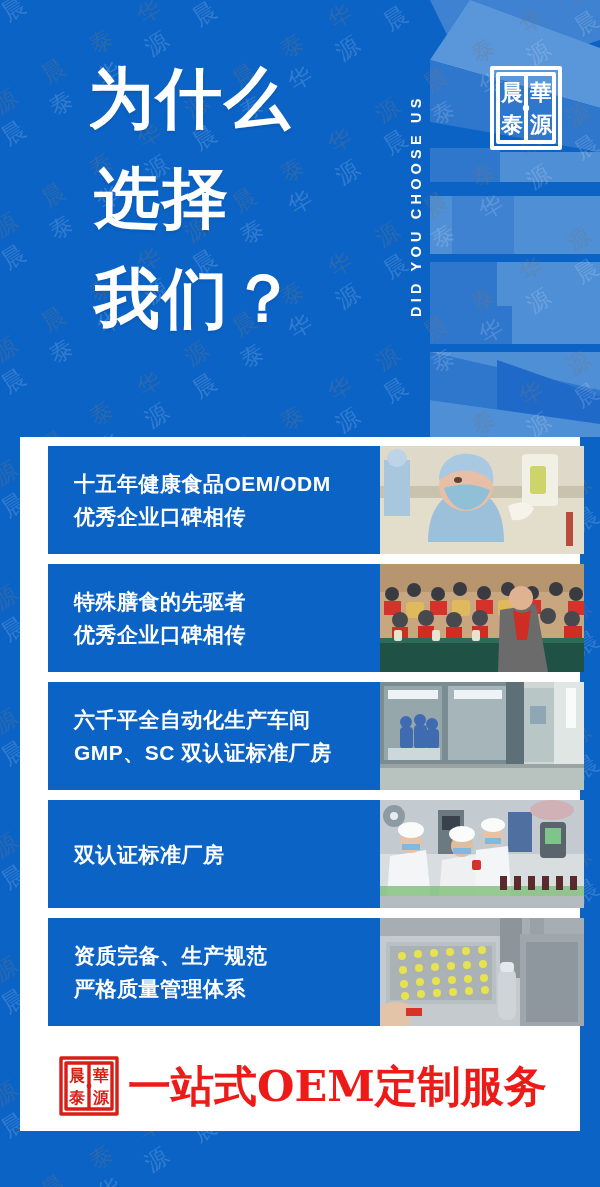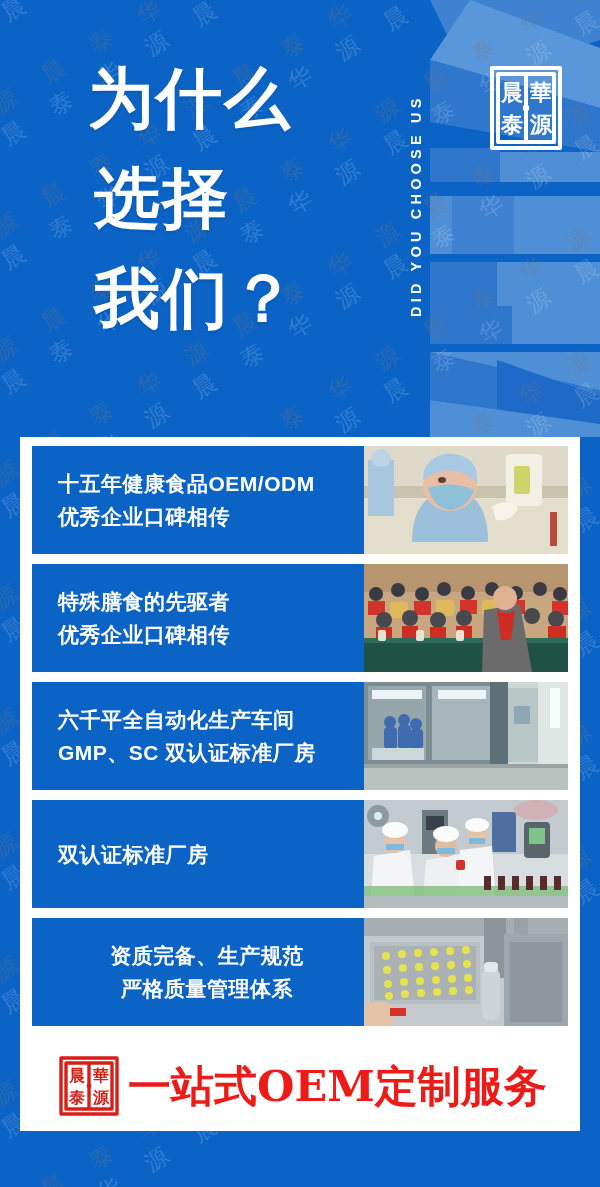--- a/index.html
+++ b/index.html
@@ -97,22 +97,23 @@
   #cards {
     position: absolute;
     left: 12px; top: 9px;
     width: 536px;
   }
   .card {
     display: flex;
     width: 536px;
     margin-bottom: 10px;
     height: 108px;
-  }
-  .card:last-child { margin-bottom: 0; text-align: center; }
+    margin-left: 16px;
+  }
+  .card:last-child { margin-bottom: 0; }
   .card-text {
     width: 332px;
     background: #0b63c6;
     color: #ffffff;
     display: flex;
     flex-direction: column;
     justify-content: center;
     padding-left: 26px;
     padding-right: 8px;
   }

